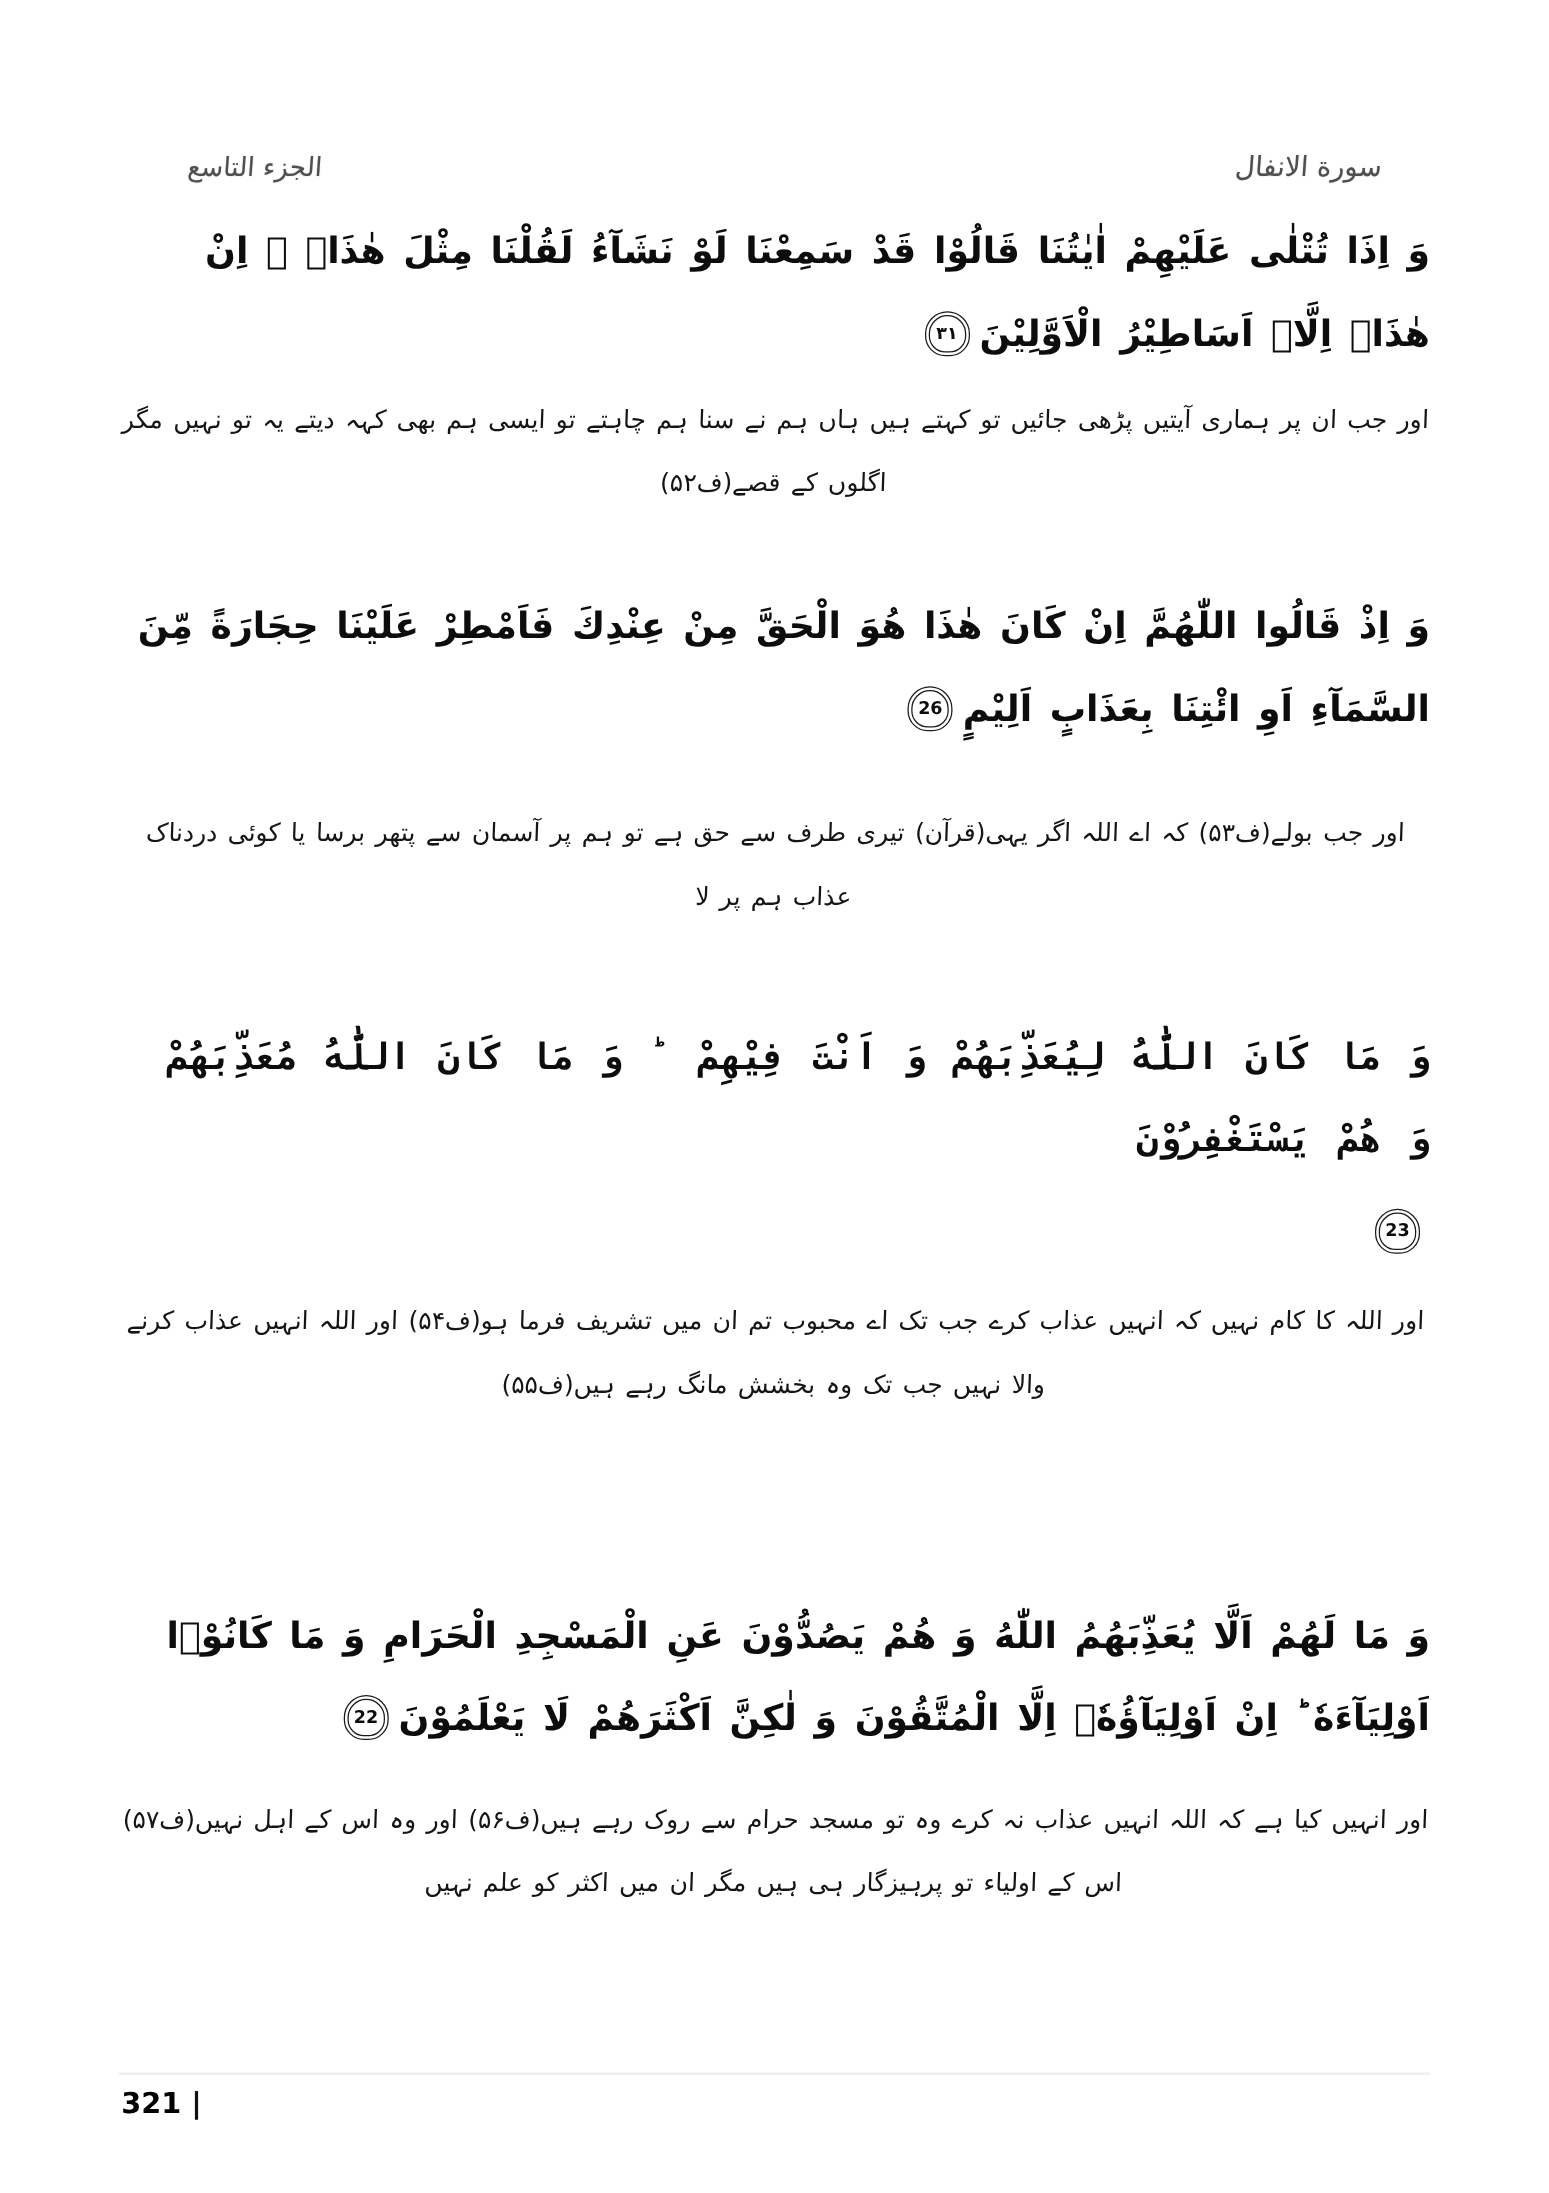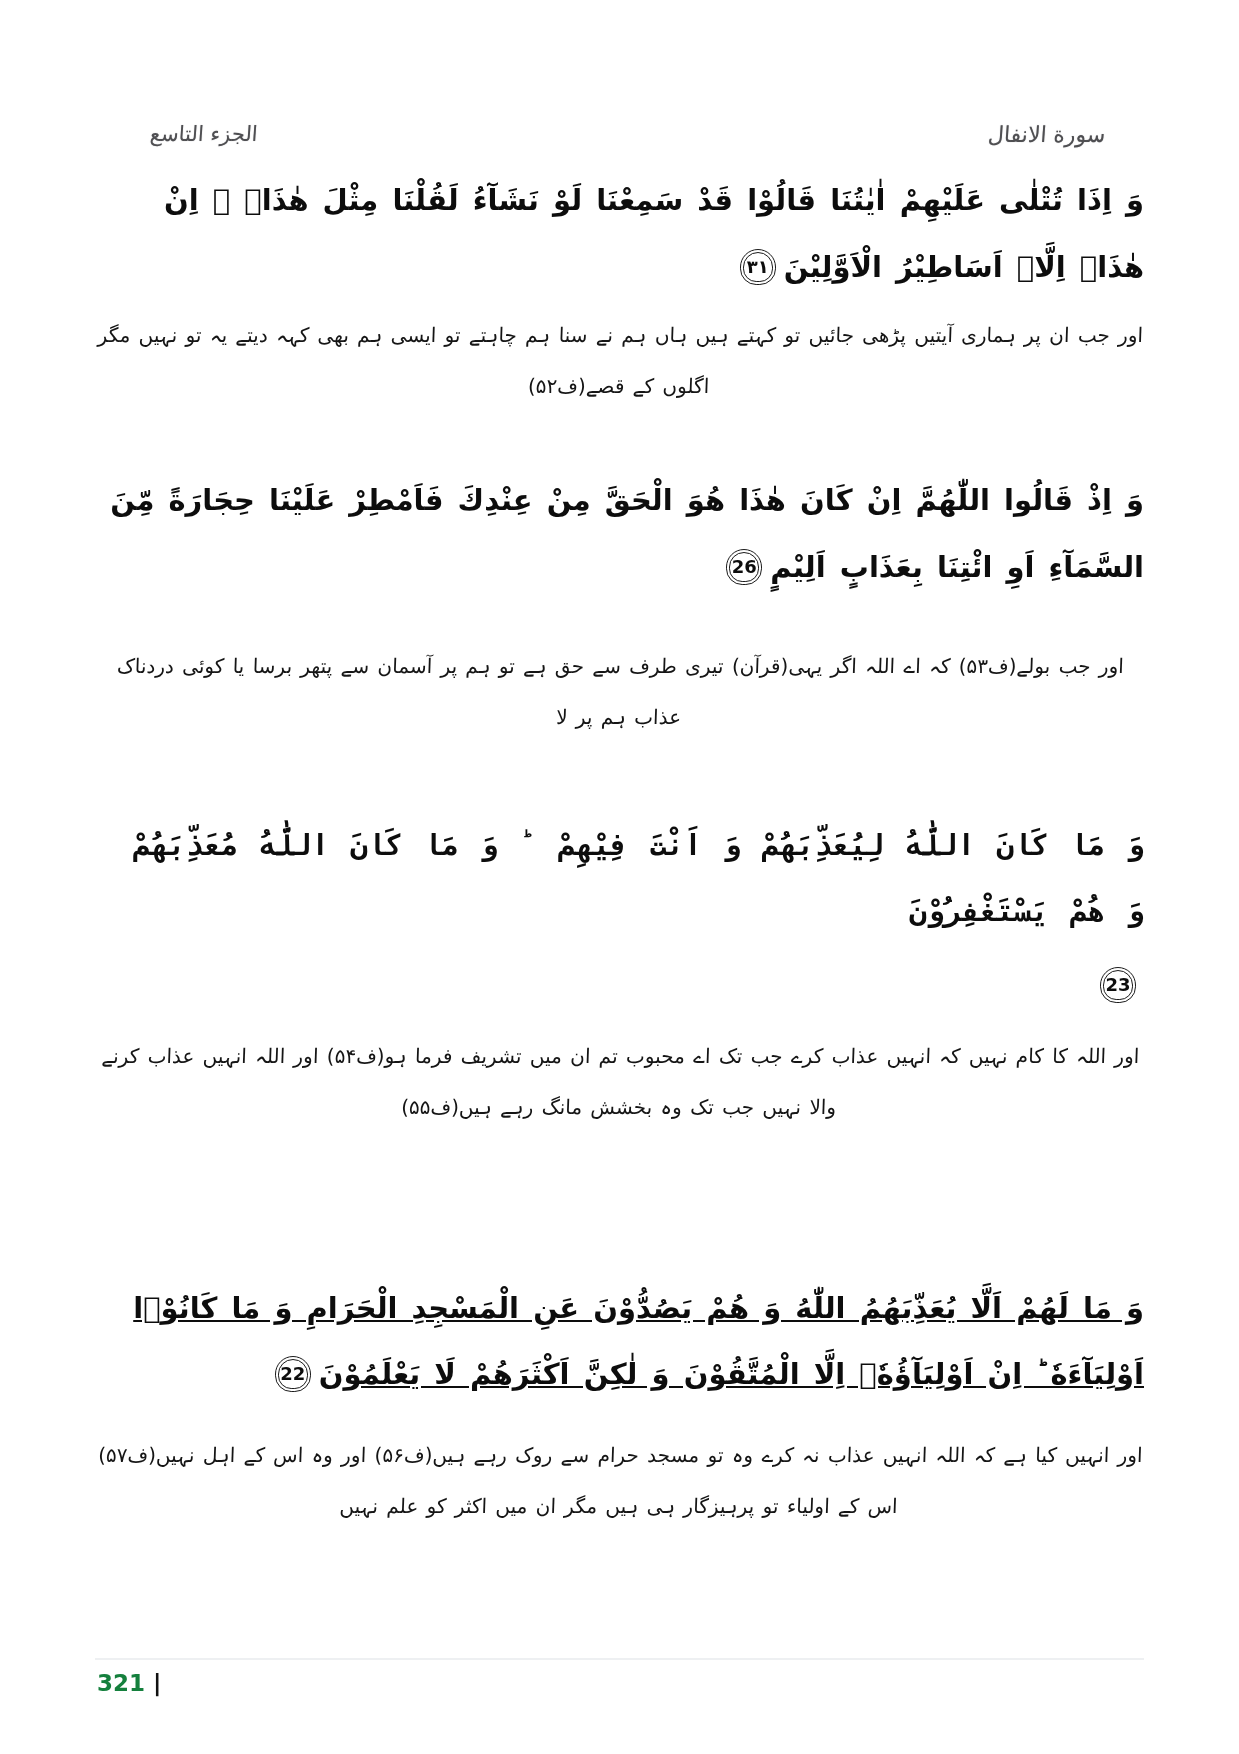--- a/index.html
+++ b/index.html
@@ -44,21 +44,21 @@
     align-items:center; justify-content:center;
     width:36px; height:36px;
     border:4px double #1b1b1b;
     border-radius:50% 50% 45% 45%;
     vertical-align:middle;
     margin:0 8px;
     position:relative;
     top:-2px;
   }
   .ayah-marker .ayah-num {
-    font-size:18px; font-weight:bold; line-height:1; color:#0d0d0d;
+    font-size:14px; font-weight:bold; line-height:1; color:#0d0d0d;
   }
   .marker-line { line-height:1.6; margin-top:14px; }
 
   
   .urdu {
     direction:rtl;
     text-align:center;
     font-size:20px;
     font-weight:normal;
     line-height:2.55;
@@ -67,33 +67,33 @@
     transform:skewX(-2deg);
   }
 
   
   .v1-ar { margin-top:20px; }
   .v1-ur { margin-top:10px; }
   .v2-ar { margin-top:55px; }
   .v2-ur { margin-top:40px; }
   .v3-ar { margin-top:72px;font-family:Liberation Mono, monospace; }
   .v3-ur { margin-top:22px; }
-  .v4-ar { margin-top:142px;text-decoration:underline; }
+  .v4-ar { margin-top:142px; }
   .v4-ur { margin-top:22px; }
 
   
   .footer {
     margin-top:auto;
     border-top:2px solid #eef0f2;
     padding:10px 2px 58px 2px;
     direction:ltr;
     display:flex; align-items:baseline; gap:8px;
   }
   .page-number {
-    color:#15803d;
+    color:#000000;
     font-size:23px;
     font-weight:bold;
     font-family:"DejaVu Sans", sans-serif;
   }
   .page-number-sep {
     color:#111111;
     font-size:23px;
     font-weight:bold;
   }
 </style>

